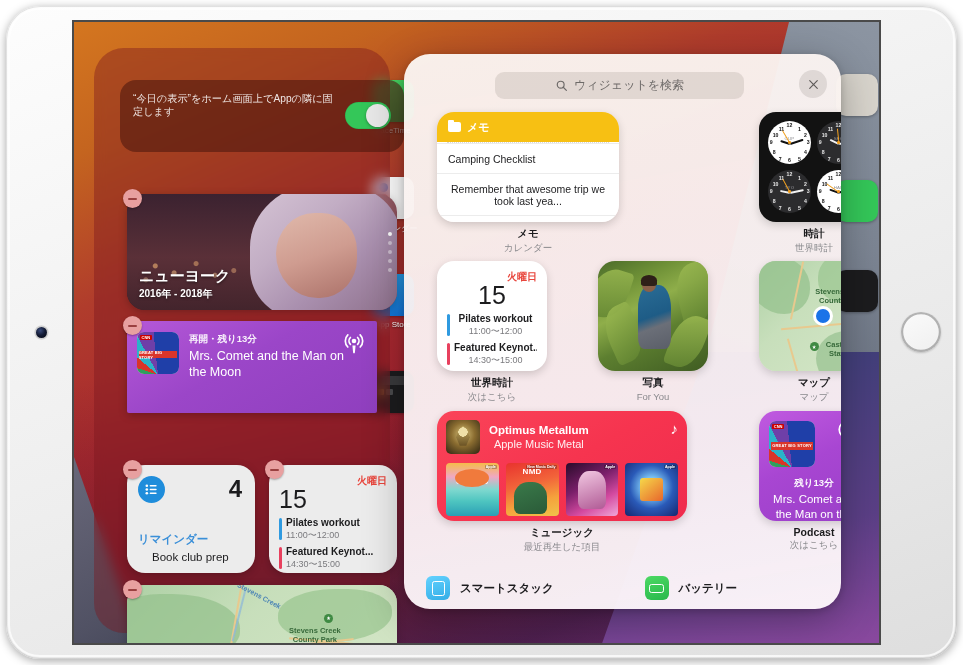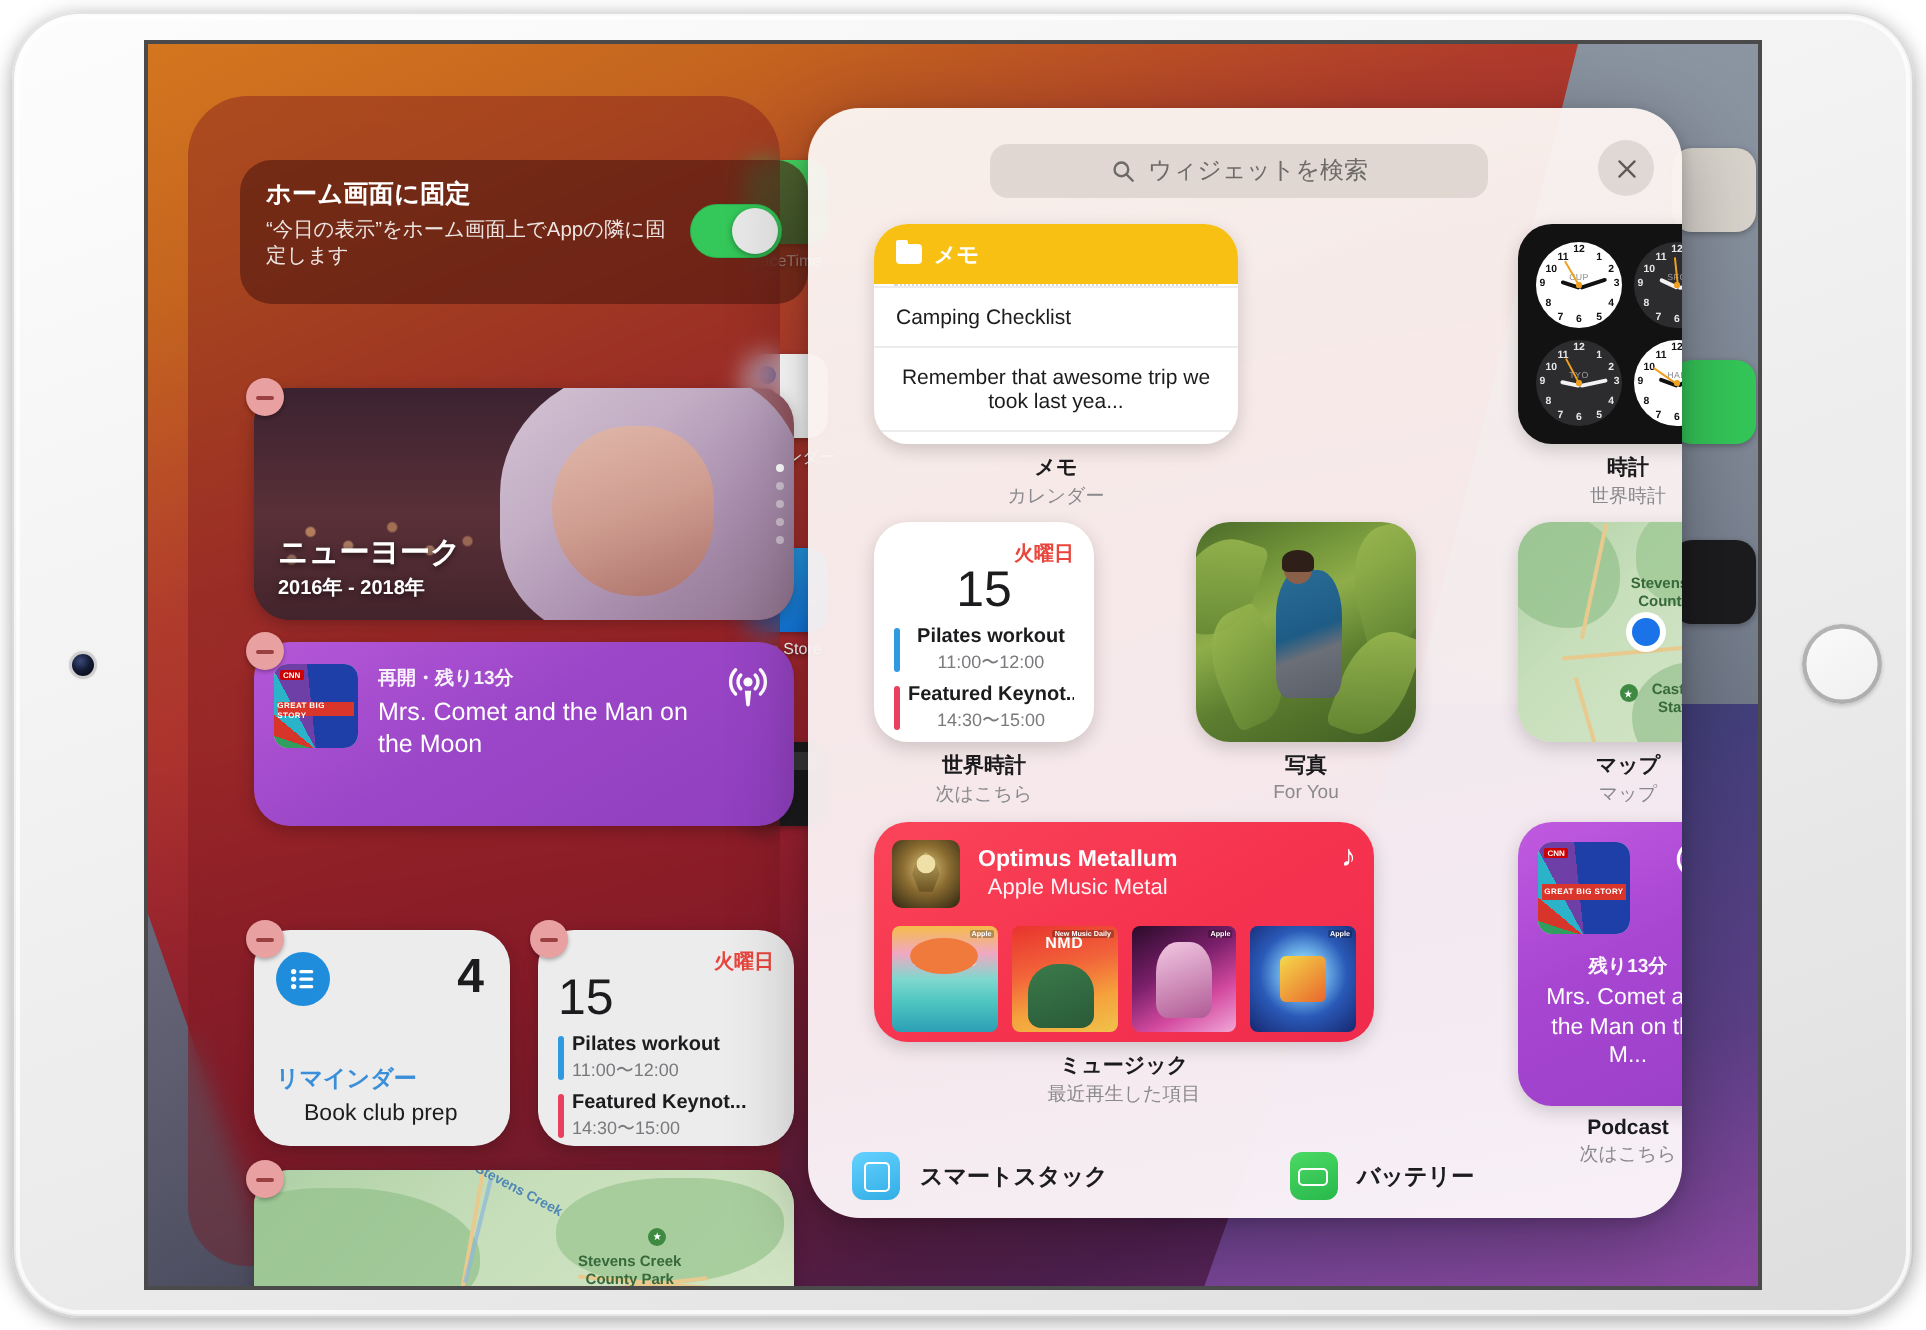--- a/index.html
+++ b/index.html
@@ -123,21 +123,21 @@
     background: linear-gradient(160deg,#e0b9ab 0%, #cf9c90 50%, #ab7169 100%);
   }
   .ny-text { position:absolute; left:12px; bottom:9px; color:#fff; text-shadow:0 1px 3px rgba(0,0,0,.6); }
   .ny-title { font-size:15px; font-weight:bold; }
   .ny-date { font-size:10px; margin-top:1px; font-weight:bold; }
   .ny-dots { position:absolute; right:5px; top:38px; display:flex; flex-direction:column; gap:5px; }
   .ny-dots i { width:4px; height:4px; border-radius:50%; background:rgba(255,255,255,.45); display:block; }
   .ny-dots i:first-child { background:#fff; }
 
   .w-pod-left {
-    position:absolute; left:33px; top:273px; width:270px; height:92px; border-radius:18px;
+    position:absolute; left:33px; top:273px; width:250px; height:92px; border-radius:2px;
     background: linear-gradient(150deg,#b558d8 0%, #9b46c8 45%, #8f3fbe 100%);
     box-shadow:0 2px 8px rgba(0,0,0,.25); color:#fff;
   }
   .pod-art {
     position:absolute; left:10px; top:11px; width:42px; height:42px; border-radius:7px;
     overflow:hidden; background:#d9d7cf;
   }
   .gbs {
     position:absolute; inset:0;
     background:
@@ -375,21 +375,20 @@
       <div style="position:absolute;left:14px;top:18px;width:7px;height:6px;background:#4a4a4c;border-radius:1px;"></div>
     </div>
 
     <div class="app" style="left:762px; top:52px; background:#d8d4cc;"></div>
     <div class="app" style="left:762px; top:158px; background:#34c759;"></div>
     <div class="app" style="left:762px; top:248px; background:#1c1c1e;"></div>
 
     <div class="today-panel">
 
       <div class="pin-card">
-        <div class="pin-title">ホーム画面に固定</div>
         <div class="pin-sub">“今日の表示”をホーム画面上でAppの隣に固定します</div>
         <div class="pin-toggle">
           <div class="pin-knob"></div>
         </div>
       </div>
 
       <div class="minus" style="left:29px; top:141px;"></div>
       <div class="w-ny">
         <div class="ny-sky"></div>
         <div class="ny-hair"></div>
@@ -675,21 +674,21 @@
               <div class="mu-alb alb4">
                 <span class="alb-tag">Apple</span>
               </div>
             </div>
           </div>
           <div class="pk-name">ミュージック</div>
           <div class="pk-desc">最近再生した項目</div>
         </div>
 
         <div class="pk-cell" style="left:355px; top:305px; width:110px;">
-          <div class="pk-tile pd-tile" style="height:142px;">
+          <div class="pk-tile pd-tile" style="height:110px;">
             <div class="pd-art">
               <div class="gbs"></div>
               <div class="gbs-cnn">CNN</div>
               <div class="gbs-bar">GREAT BIG STORY</div>
             </div>
             <div class="pd-dur">残り13分</div>
             <div class="pd-name">Mrs. Comet and the Man on the M...</div>
             <div class="pd-badge">
               <svg class="ic-svg" viewBox="0 0 24 24" width="23" height="23" fill="none" stroke="#fff" stroke-width="1.7" stroke-linecap="round">
                 <circle cx="12" cy="9" r="2.3" fill="#fff" stroke="none"></circle>

